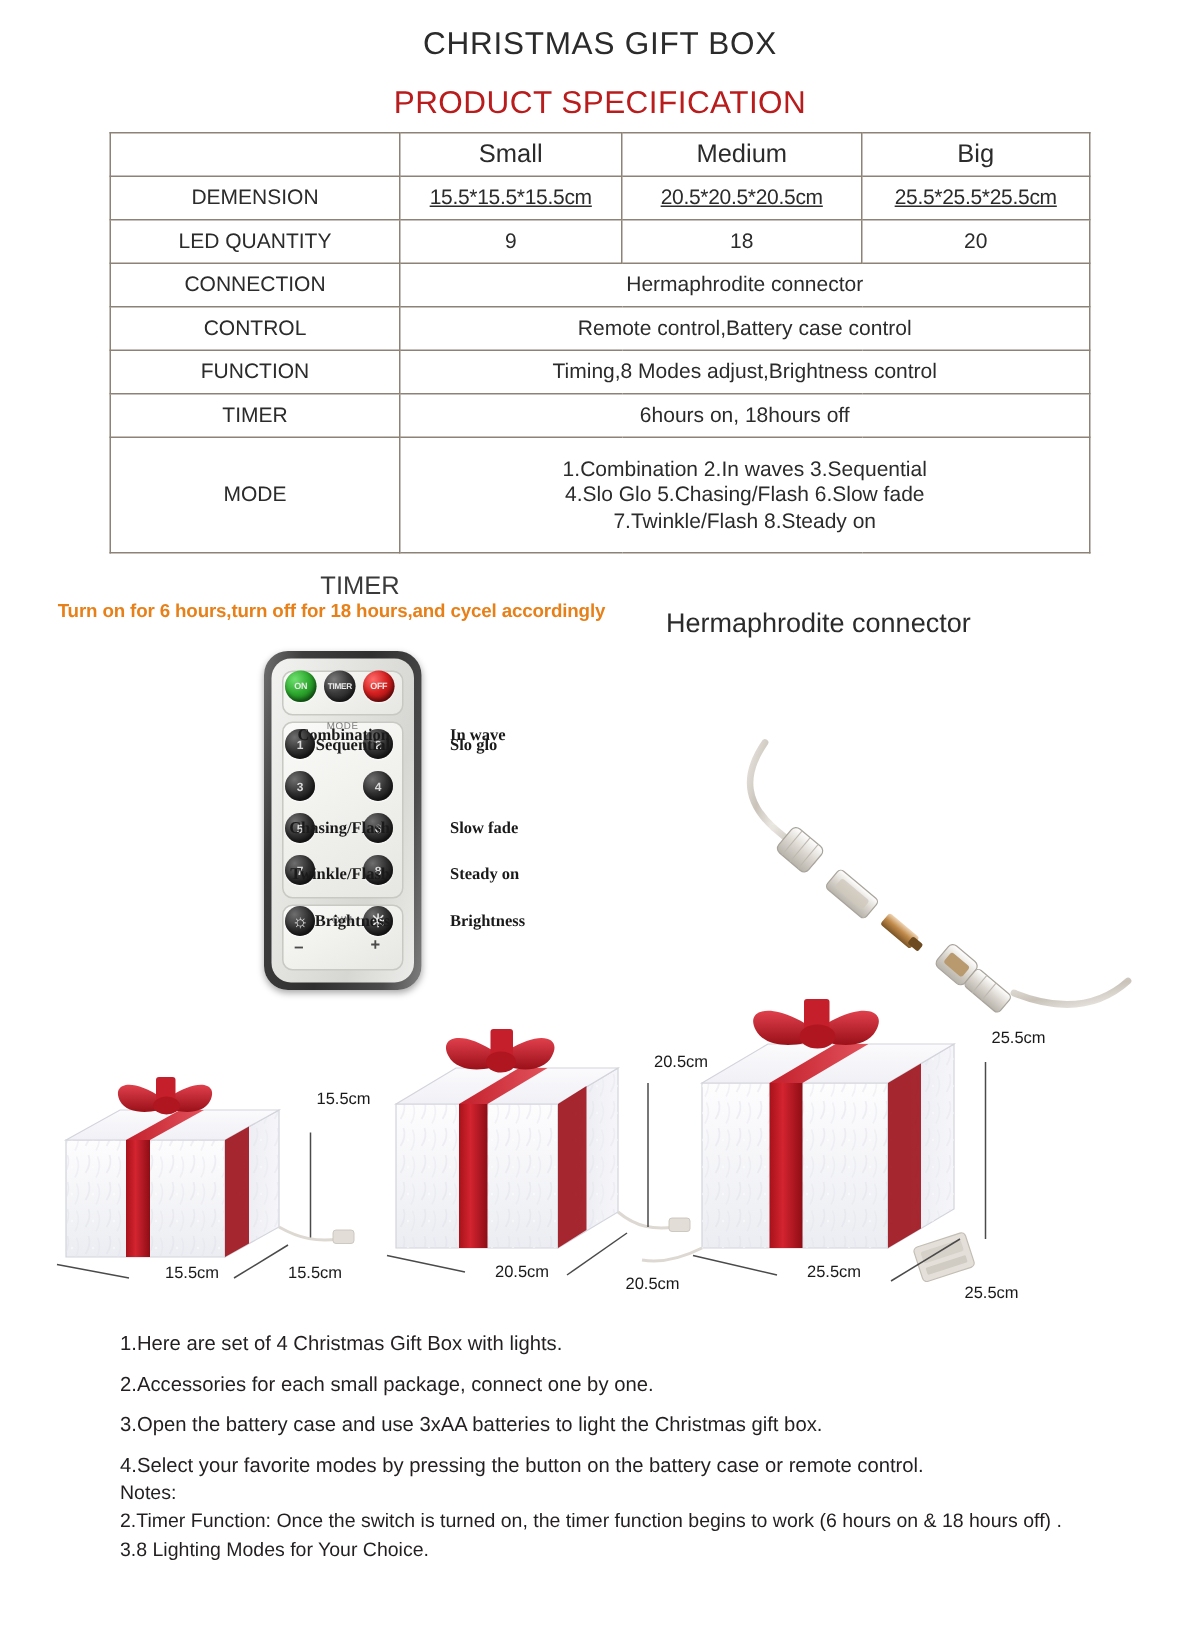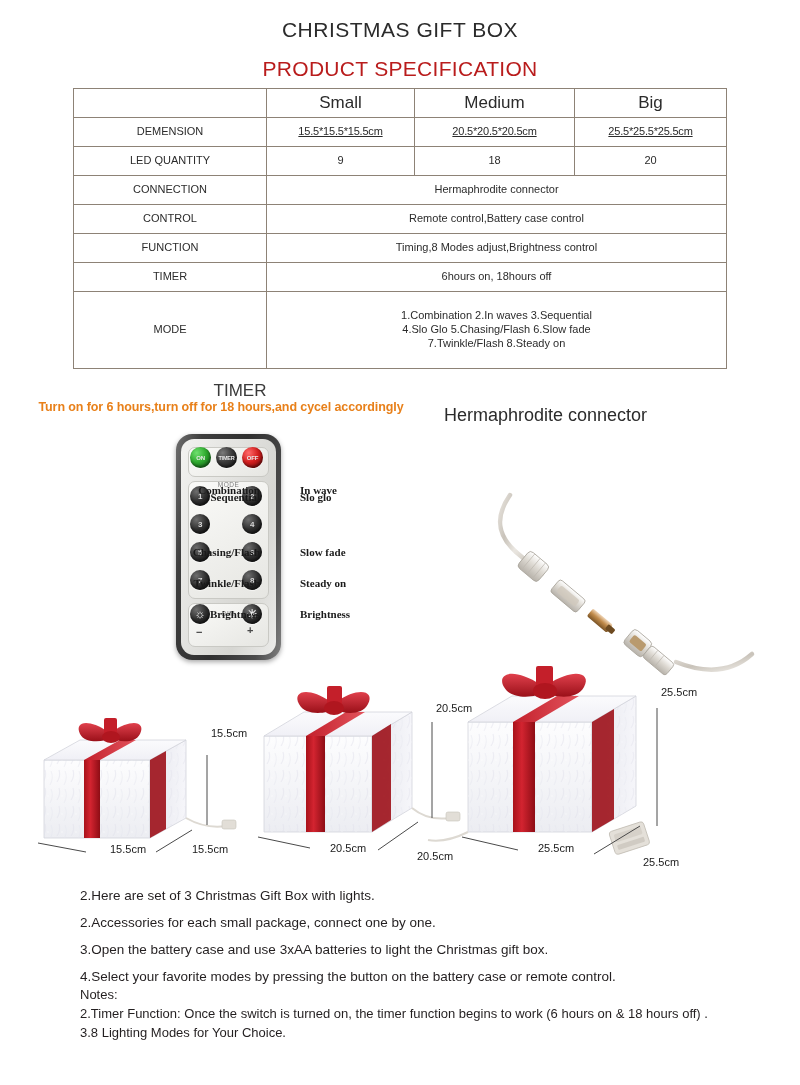--- a/index.html
+++ b/index.html
@@ -40,21 +40,21 @@
     top: 88px;
     left: 73px;
     width: 653px;
     border-collapse: collapse;
     table-layout: fixed;
   }
   .spec-table td {
     border: 1px solid #8d8276;
     text-align: center;
     vertical-align: middle;
-    font-size: 11px;
+    font-size: 14px;
     color: #2b2b2b;
     padding: 2px 3px;
     line-height: 1.25;
   }
   .col-label { width: 193px; }
   .col-s { width: 148px; }
   .col-m { width: 160px; }
   .col-b { width: 152px; }
 
   .r-head td { height: 24px; font-size: 17px; }
@@ -521,21 +521,21 @@
   <div class="dim-txt" style="top:42px;left:436px;">20.5cm</div>
   <div class="dim-txt" style="top:182px;left:330px;">20.5cm</div>
   <div class="dim-txt" style="top:190px;left:417px;">20.5cm</div>
   
   <div class="dim-txt" style="top:26px;left:661px;">25.5cm</div>
   <div class="dim-txt" style="top:182px;left:538px;">25.5cm</div>
   <div class="dim-txt" style="top:196px;left:643px;">25.5cm</div>
 </div>
 
 <div class="instructions">
-  <p>2.Here are set of 3 Christmas Gift Box with lights.</p>
+  <p>1.Here are set of 4 Christmas Gift Box with lights.</p>
   <p>2.Accessories for each small package, connect one by one.</p>
   <p>3.Open the battery case and use 3xAA batteries to light the Christmas gift box.</p>
   <p>4.Select your favorite modes by pressing the button on the battery case or remote control.</p>
 </div>
 
 <div class="notes">
   <div>Notes:</div>
   <div>2.Timer Function: Once the switch is turned on, the timer function begins to work (6 hours on &amp; 18 hours off) .</div>
   <div>3.8 Lighting Modes for Your Choice.</div>
 </div>

